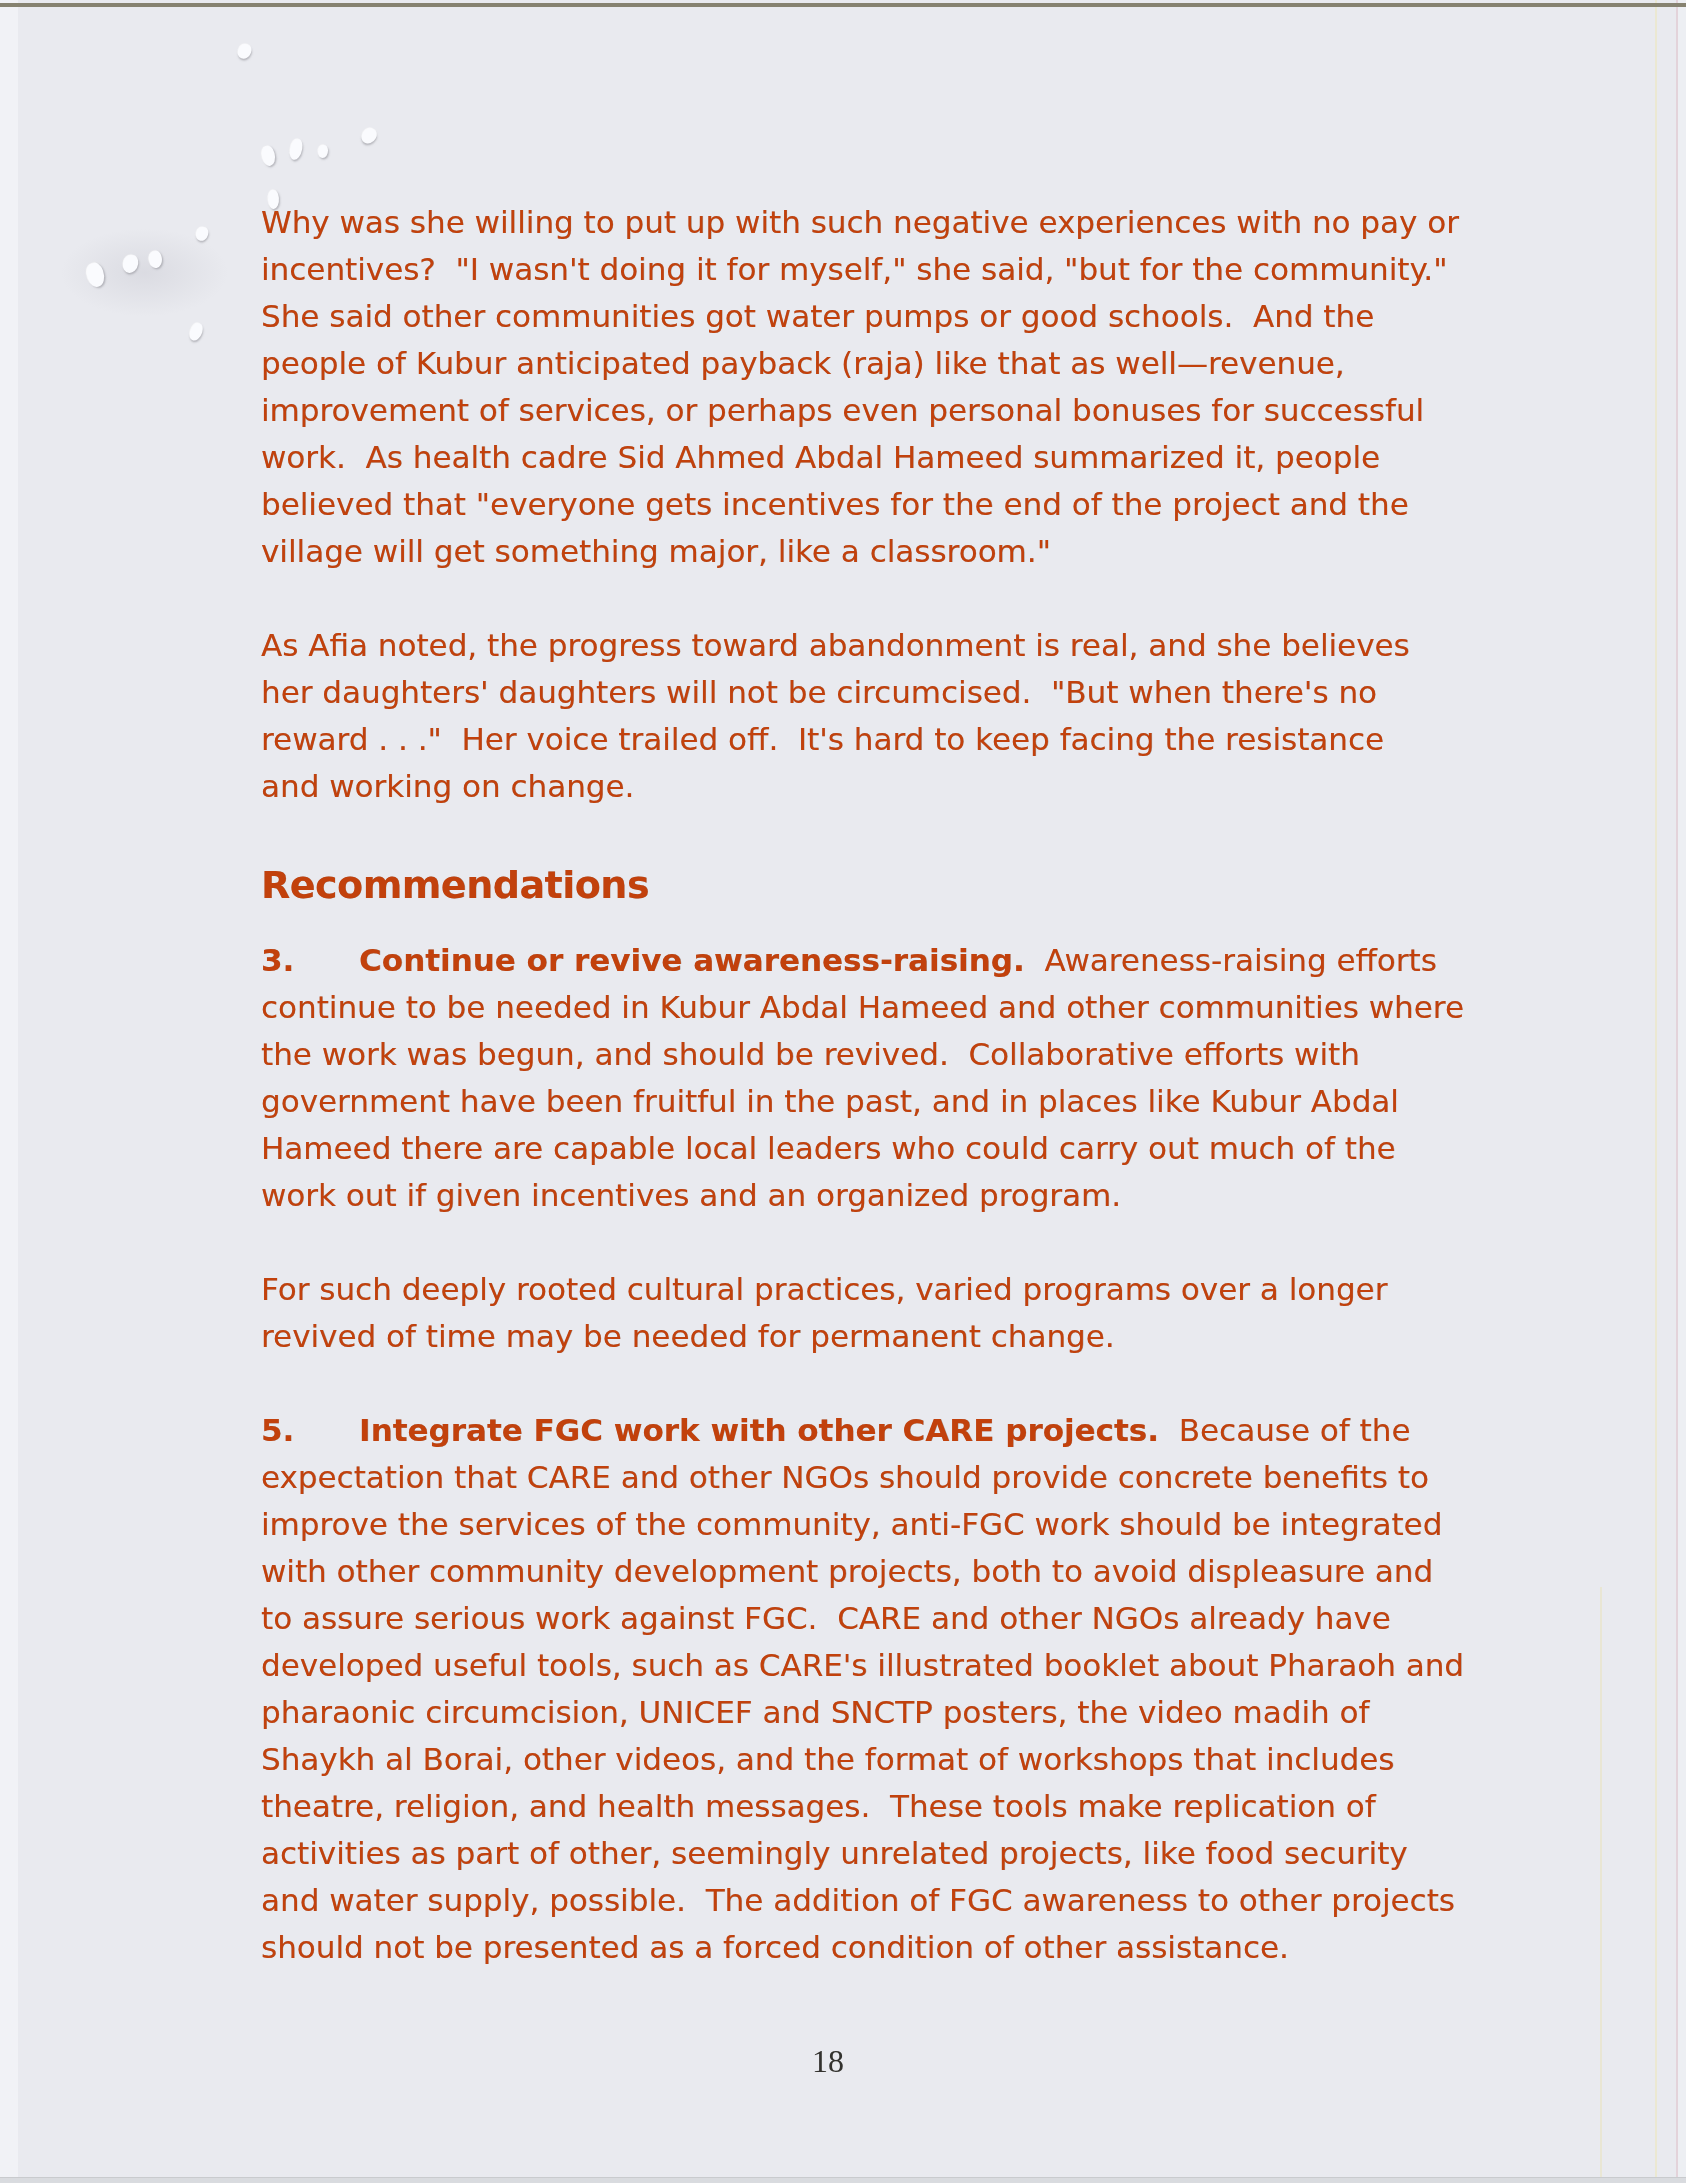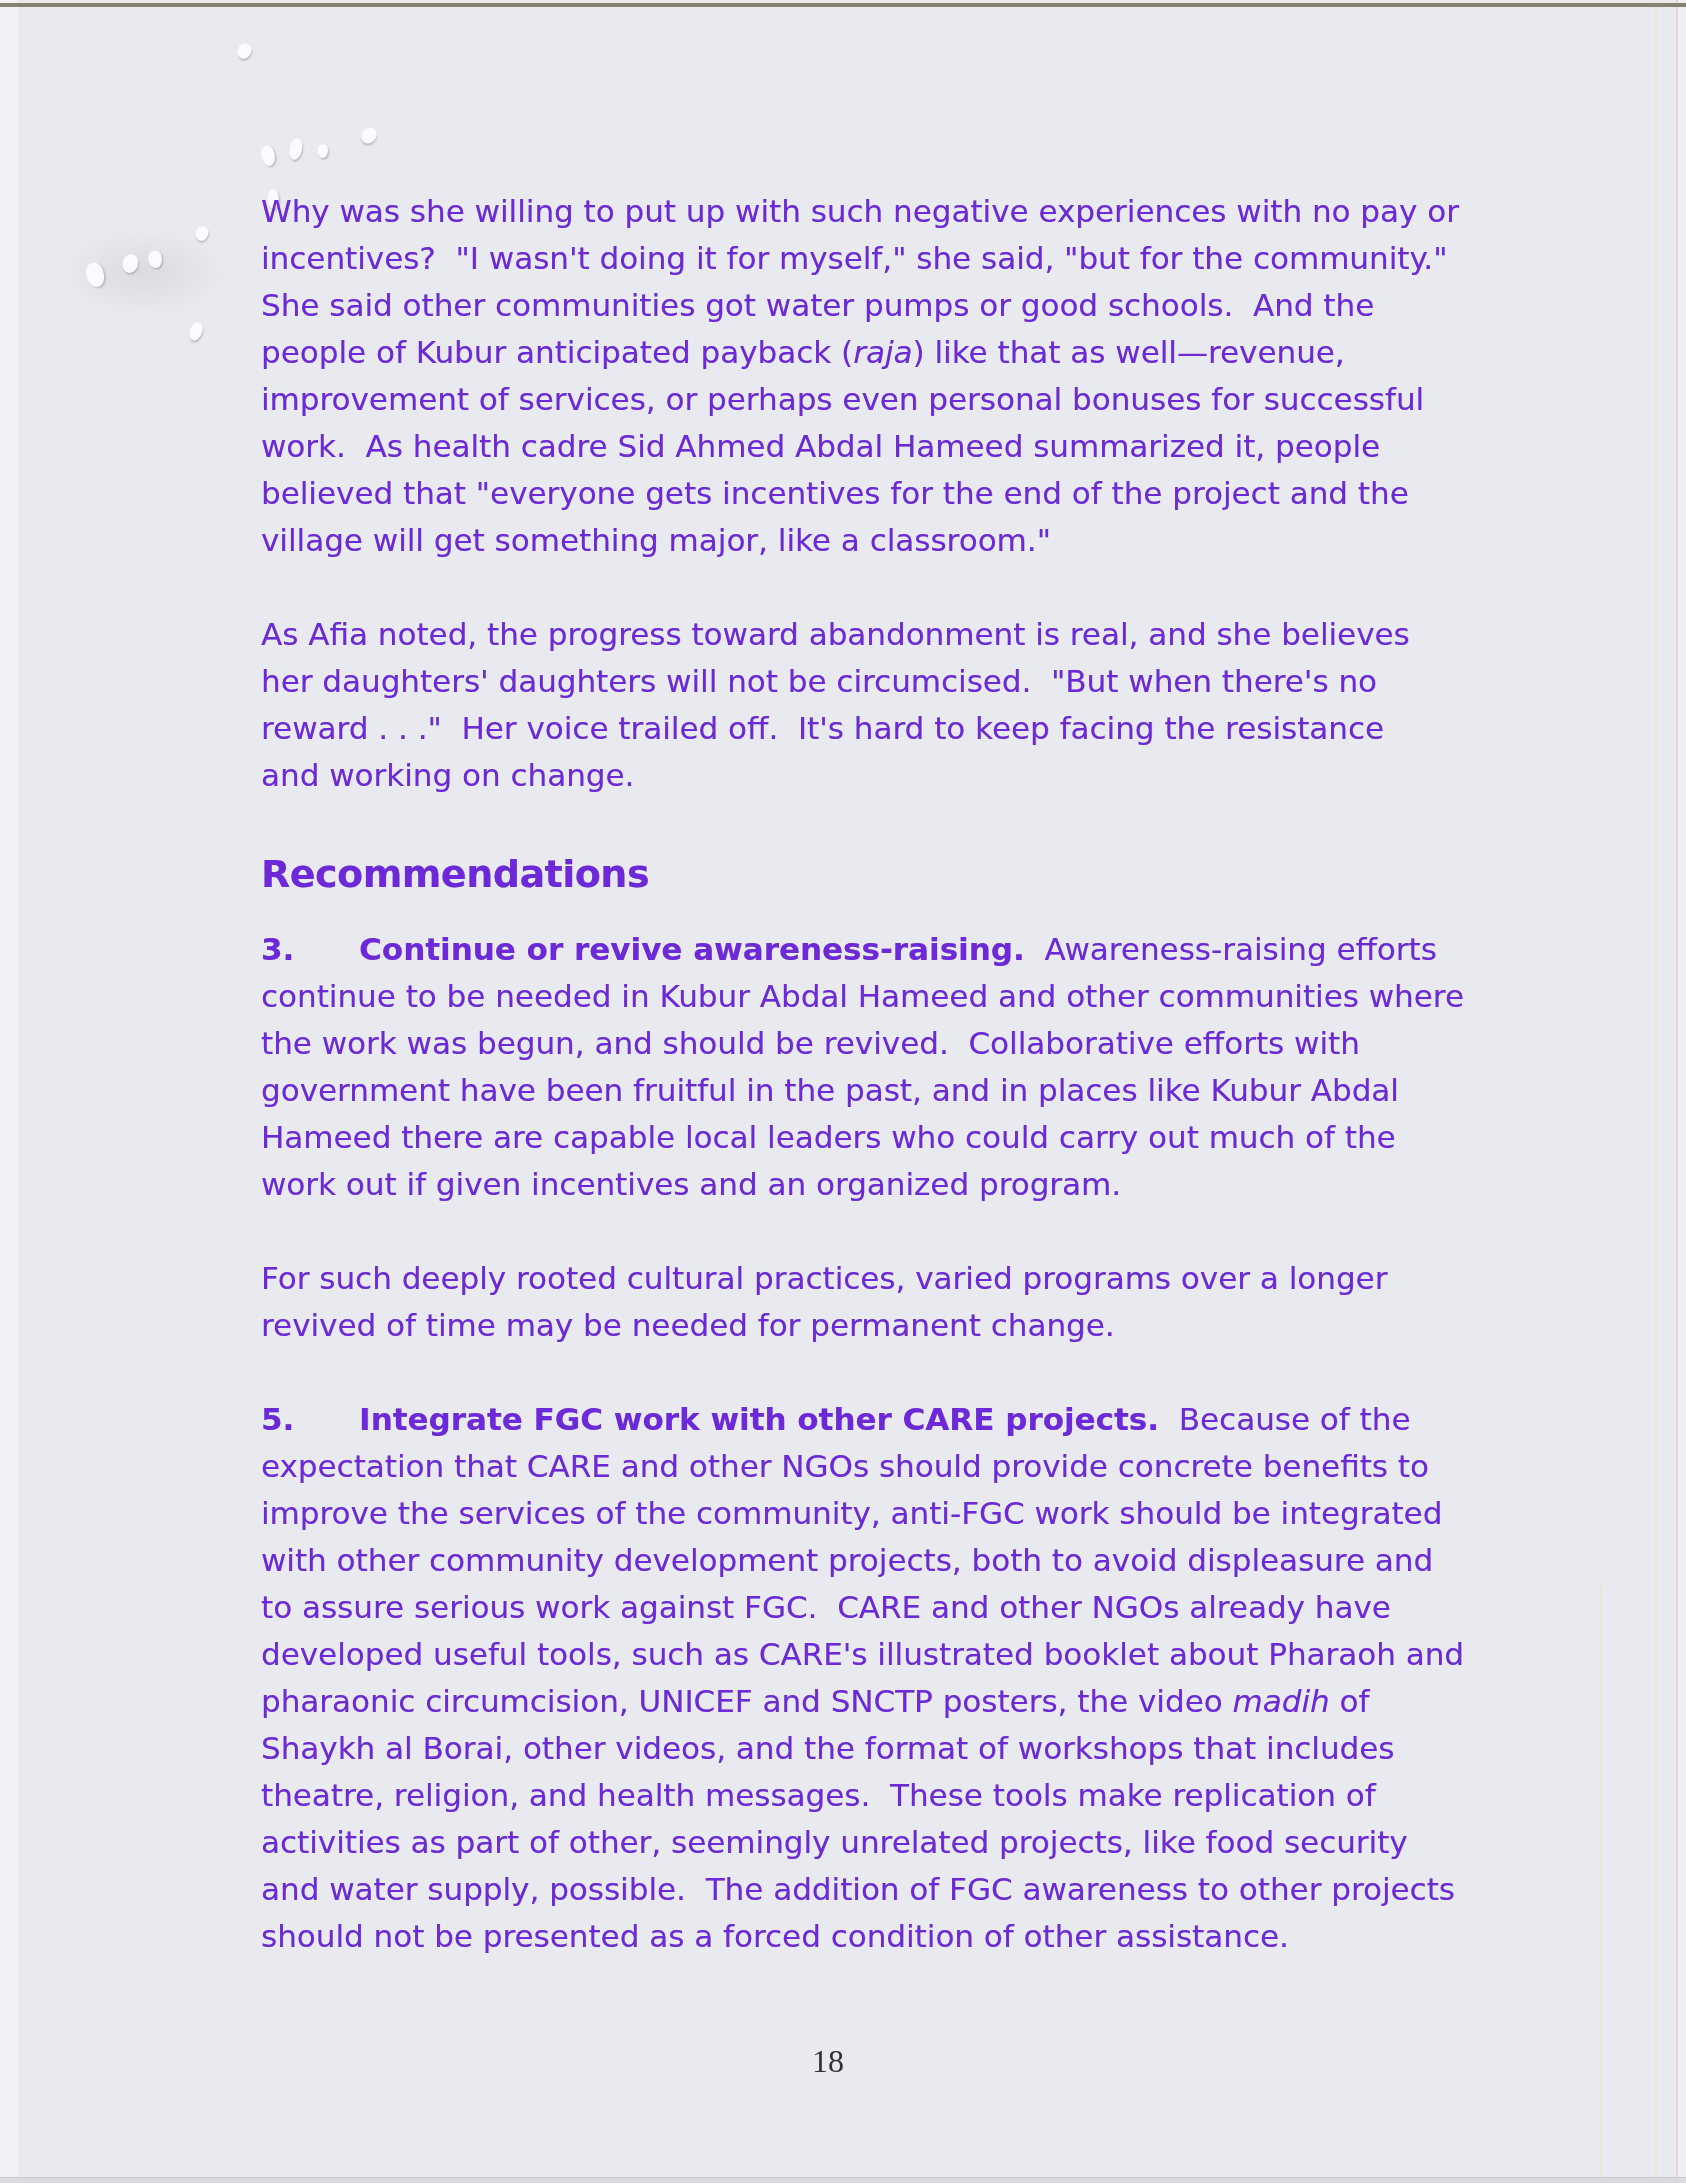--- a/index.html
+++ b/index.html
@@ -49,41 +49,41 @@
     box-shadow: 1px 1.5px 2px rgba(140,140,148,0.55), -0.5px -0.5px 1px rgba(255,255,255,0.9);
   }
   .smudge {
     position: absolute;
     background: radial-gradient(ellipse at center, rgba(185,185,195,0.30) 0%, rgba(185,185,195,0) 70%);
   }
   
   .doc-text {
     position: absolute;
     left: 261px;
-    top: 188px;
+    top: 199px;
     width: 1379px;
-    color: #6d28d9;
+    color: #c2410c;
     font-size: 31px;
     line-height: 47px;
     white-space: pre;
     text-shadow: 0.3px 0.3px 0.4px rgba(52,52,46,0.35);
   }
   .doc-para {
     margin: 0 0 47px 0;
     font-weight: normal;
   }
   .doc-heading {
     margin: 0 0 24px 0;
     font-size: 38px;
     line-height: 56px;
     font-weight: bold;
     letter-spacing: -0.5px;
   }
   .run-bold { font-weight: bold; text-align: right; }
-  .run-italic { font-style: italic; }
+  .run-italic { }
   
   .page-footer {
     position: absolute;
     left: 0; top: 2043px; width: 1656px;
     text-align: center;
     font-family: "Liberation Serif", serif;
     font-size: 32px;
     line-height: 36px;
     color: #33322e;
   }

